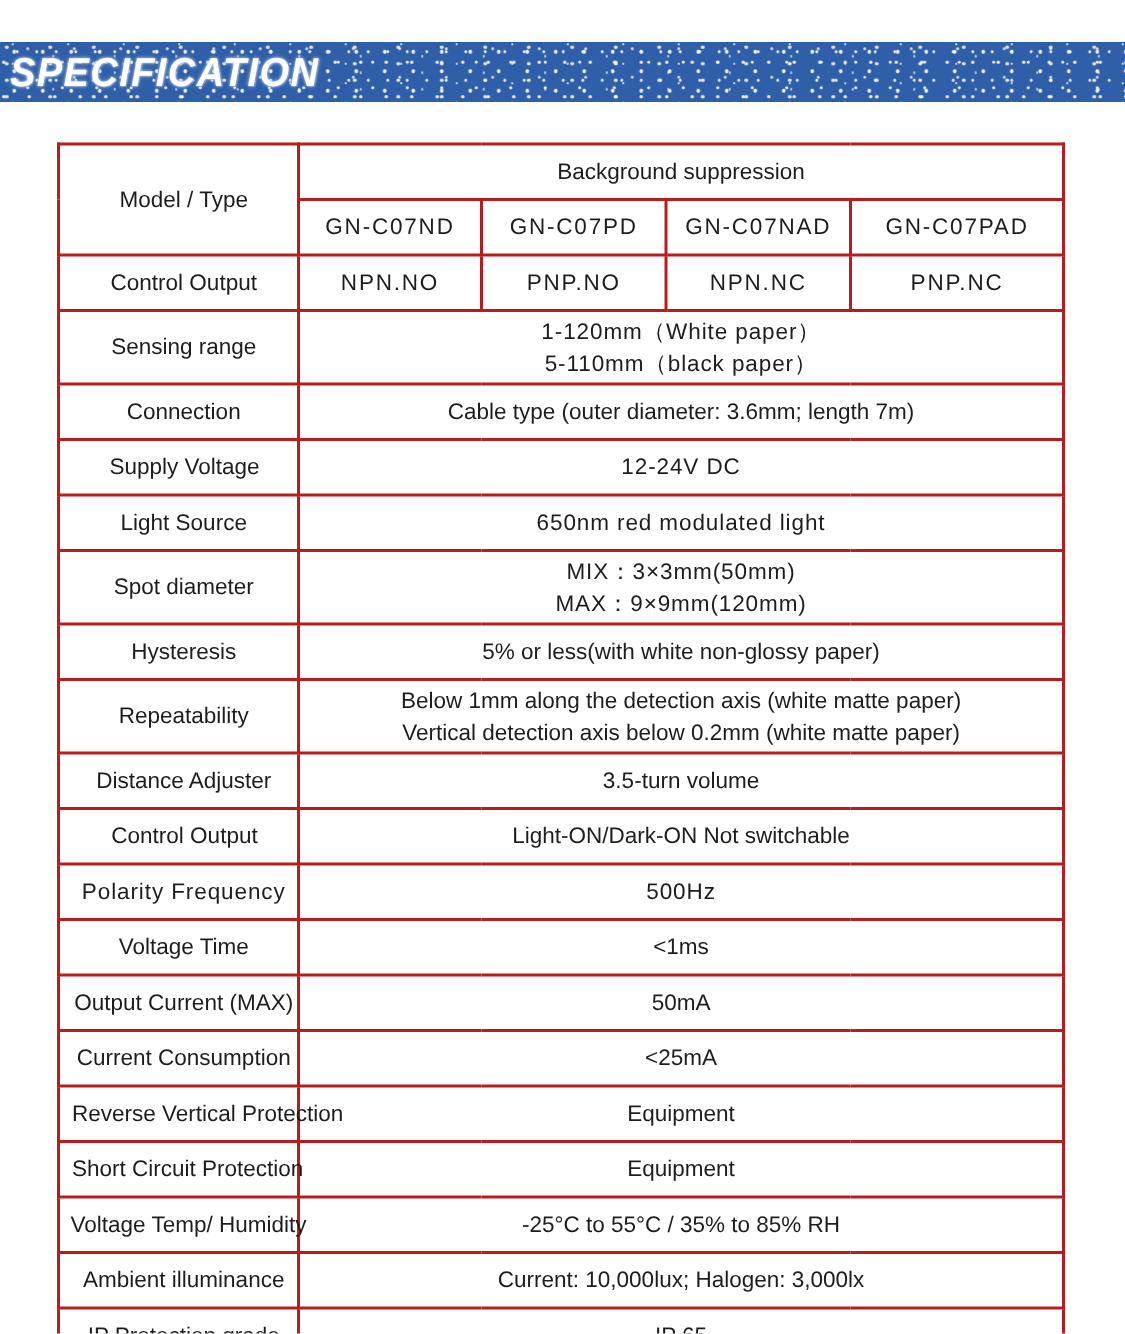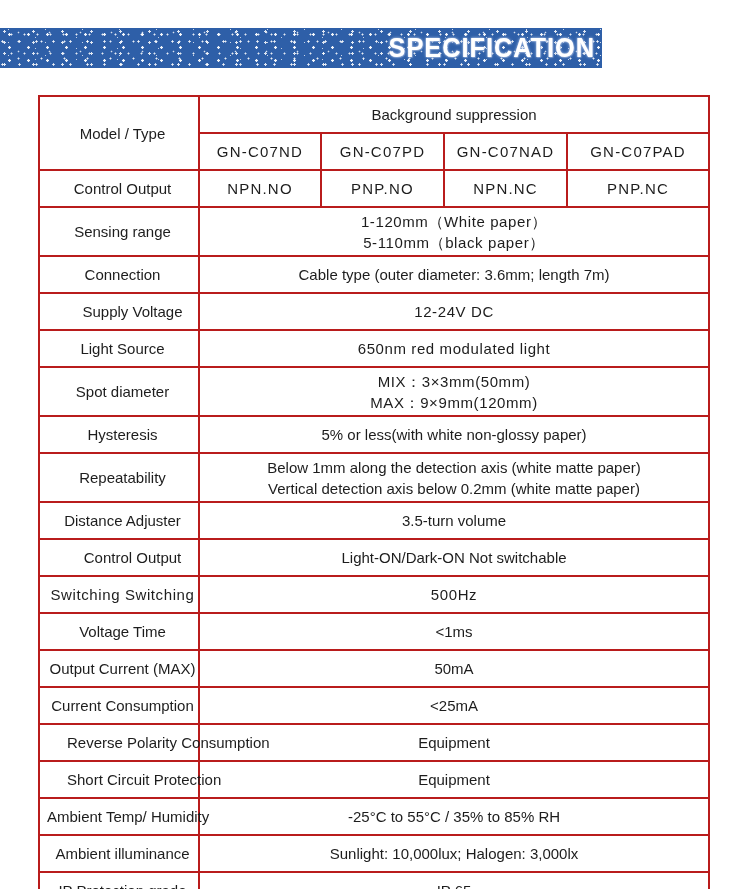--- a/index.html
+++ b/index.html
@@ -1,54 +1,54 @@
 <!DOCTYPE html>
 <html><head>
 <meta charset="utf-8">
 <style>
   html,body{margin:0;padding:0;background:#ffffff;}
   body{width:750px;height:889px;font-family:"Liberation Sans","DejaVu Sans",sans-serif;overflow:hidden;}
 
   
   .banner{
-    margin-top:28px;height:40px;width:602px;position:relative;
+    margin-top:28px;height:40px;width:750px;position:relative;
     background-color:#2e5fa8;
     background-image:
       radial-gradient(circle, rgba(255,255,255,.95) 0 1.0px, transparent 1.5px),
       radial-gradient(circle, rgba(255,255,255,.90) 0 .8px, transparent 1.2px),
       radial-gradient(circle, rgba(255,255,255,.85) 0 1.0px, transparent 1.4px),
       radial-gradient(circle, rgba(255,255,255,.80) 0 .7px, transparent 1.1px),
       radial-gradient(circle, rgba(255,255,255,.92) 0 .9px, transparent 1.3px),
       radial-gradient(circle, rgba(255,255,255,.75) 0 .7px, transparent 1.0px),
       radial-gradient(circle, rgba(255,255,255,.88) 0 .8px, transparent 1.2px),
       radial-gradient(circle, rgba(255,255,255,.70) 0 .6px, transparent 1.0px);
     background-size:19px 13px,23px 17px,29px 11px,31px 19px,17px 23px,37px 13px,13px 19px,41px 11px;
     background-position:0 0,7px 5px,19px 9px,3px 14px,11px 2px,27px 8px,5px 16px,15px 4px;
-    display:flex;align-items:center;justify-content:flex-end;
+    display:flex;align-items:center;justify-content:flex-start;font-style:italic;
   }
   .banner-text{
     color:#ffffff;font-size:27px;font-weight:bold;letter-spacing:1px;
     display:inline-block;transform:scaleX(.94);
     text-shadow:0 0 2px rgba(195,210,238,.95),0 0 4px rgba(160,185,225,.65),1px 1px 0 rgba(120,150,200,.5);
   }
 
   
   .spec-table{
     margin:27px 0 0 38px;width:670px;
     border-collapse:collapse;table-layout:fixed;
     border:2px solid #3f3f3f;
   }
   .spec-table td{
     border:2px solid #b91c1c;
     font-size:15px;color:#1d1d1d;
     height:31px;padding:2px 0;
     overflow:visible;
   }
   td.lbl{text-align:center;padding-left:7px;white-space:nowrap;}
-  td.lbl.ind{padding-left:27px;margin-top:26px;}
+  td.lbl.ind{padding-left:8px;margin-top:26px;}
   td.val{text-align:center;line-height:21px;}
   .sp{letter-spacing:1.2px;color:#2e2e2e;}
   .lt{color:#4a4a4a;letter-spacing:.6px;}
   tr.r2 td{height:43px;}
 </style>
 </head>
 <body>
 
 <div class="banner">
   <span class="banner-text">SPECIFICATION</span>
@@ -110,50 +110,50 @@
       </tr>
       <tr>
         <td class="lbl">Distance Adjuster</td>
         <td colspan="4" class="val">3.5-turn volume</td>
       </tr>
       <tr>
         <td class="lbl ind">Control Output</td>
         <td colspan="4" class="val">Light-ON/Dark-ON Not switchable</td>
       </tr>
       <tr>
-        <td class="lbl lt">Switching Switching</td>
+        <td class="lbl lt">Polarity Frequency</td>
         <td colspan="4" class="val lt">500Hz</td>
       </tr>
       <tr>
         <td class="lbl">Voltage Time</td>
         <td colspan="4" class="val">&lt;1ms</td>
       </tr>
       <tr>
         <td class="lbl">Output Current (MAX)</td>
         <td colspan="4" class="val">50mA</td>
       </tr>
       <tr>
         <td class="lbl">Current Consumption</td>
         <td colspan="4" class="val">&lt;25mA</td>
       </tr>
       <tr>
-        <td class="lbl ind">Reverse Polarity Consumption</td>
+        <td class="lbl ind">Reverse Vertical Protection</td>
         <td colspan="4" class="val">Equipment</td>
       </tr>
       <tr>
         <td class="lbl ind">Short Circuit Protection</td>
         <td colspan="4" class="val">Equipment</td>
       </tr>
       <tr>
-        <td class="lbl">Ambient Temp/ Humidity</td>
+        <td class="lbl">Voltage Temp/ Humidity</td>
         <td colspan="4" class="val">-25°C to 55°C / 35% to 85% RH</td>
       </tr>
       <tr>
         <td class="lbl">Ambient illuminance</td>
-        <td colspan="4" class="val">Sunlight: 10,000lux; Halogen: 3,000lx</td>
+        <td colspan="4" class="val">Current: 10,000lux; Halogen: 3,000lx</td>
       </tr>
       <tr>
         <td class="lbl">IP Protection grade</td>
         <td colspan="4" class="val">IP 65</td>
       </tr>
       <tr>
         <td class="lbl">Size</td>
         <td colspan="4" class="val">13.5*7.7*32.5mm</td>
       </tr>
     </tbody>

